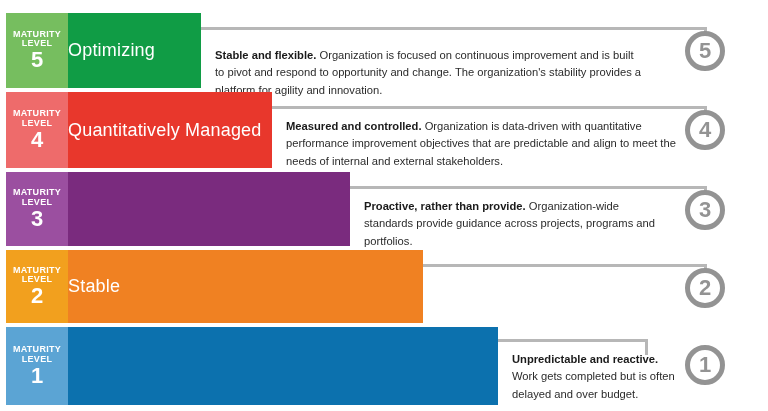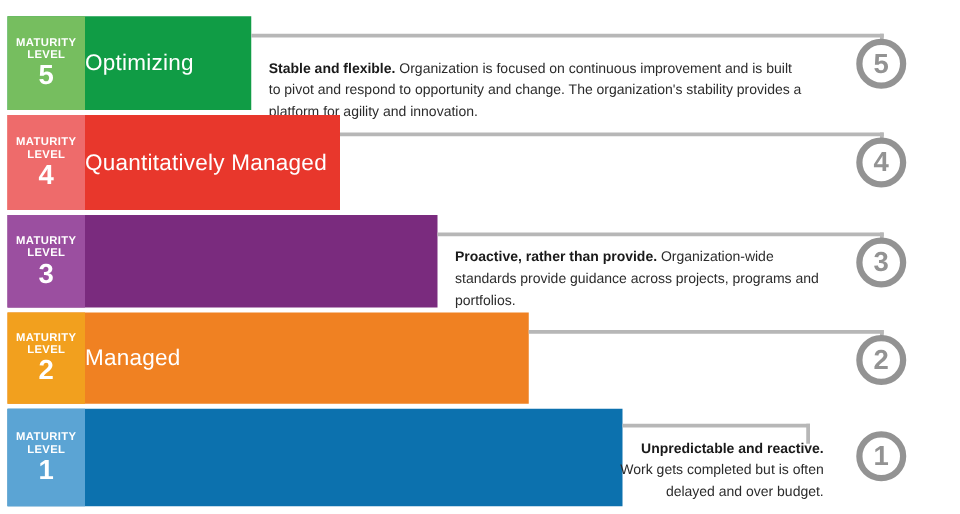--- a/index.html
+++ b/index.html
@@ -145,20 +145,23 @@
         <span class="t1">MATURITY</span>
         <span class="t2">LEVEL</span>
         <span class="num">4</span>
       </div>
       <div class="bar-body">
         <span class="bar-title">Quantitatively Managed</span>
       </div>
     </div>
     <div class="connector" style="left:272px;width:435px;top:14px;"></div>
     <div class="connector-drop" style="left:704px;top:14px;height:18px;"></div>
+    <div class="desc" style="left:286px;top:26px;width:390px;">
+      <b>Measured and controlled.</b><span> Organization is data-driven with quantitative performance improvement objectives that are predictable and align to meet the needs of internal and external stakeholders.</span>
+    </div>
     <div class="badge" style="left:685px;top:18px;">
       <span>4</span>
     </div>
   </div>
 
   <div class="row" style="top:172px;height:74px;">
     <div class="bar" style="width:344px;background:#7A2B7E;">
       <div class="level-tag" style="background:#9B4FA0;">
         <span class="t1">MATURITY</span>
         <span class="t2">LEVEL</span>
@@ -176,41 +179,41 @@
   </div>
 
   <div class="row" style="top:250px;height:73px;">
     <div class="bar" style="width:417px;background:#F08122;">
       <div class="level-tag" style="background:#F2A01E;">
         <span class="t1">MATURITY</span>
         <span class="t2">LEVEL</span>
         <span class="num">2</span>
       </div>
       <div class="bar-body">
-        <span class="bar-title">Managed</span>
+        <span class="bar-title">Stable</span>
       </div>
     </div>
     <div class="connector" style="left:423px;width:284px;top:14px;"></div>
     <div class="connector-drop" style="left:704px;top:14px;height:18px;"></div>
     <div class="badge" style="left:685px;top:18px;">
       <span>2</span>
     </div>
   </div>
 
   <div class="row" style="top:327px;height:78px;">
     <div class="bar" style="width:492px;background:#0C71AE;">
       <div class="level-tag" style="background:#5BA4D4;">
         <span class="t1">MATURITY</span>
         <span class="t2">LEVEL</span>
         <span class="num">1</span>
       </div>
     </div>
     <div class="connector" style="left:498px;width:150px;top:12px;"></div>
     <div class="connector-drop" style="left:645px;top:12px;height:16px;"></div>
-    <div class="desc" style="left:484px;top:24px;width:175px;text-align:right;">
+    <div class="desc" style="left:512px;top:24px;width:175px;">
       <b>Unpredictable and reactive.</b><span> Work gets completed but is often delayed and over budget.</span>
     </div>
     <div class="badge" style="left:685px;top:18px;">
       <span>1</span>
     </div>
   </div>
 
 </div>
 
 </body></html>

